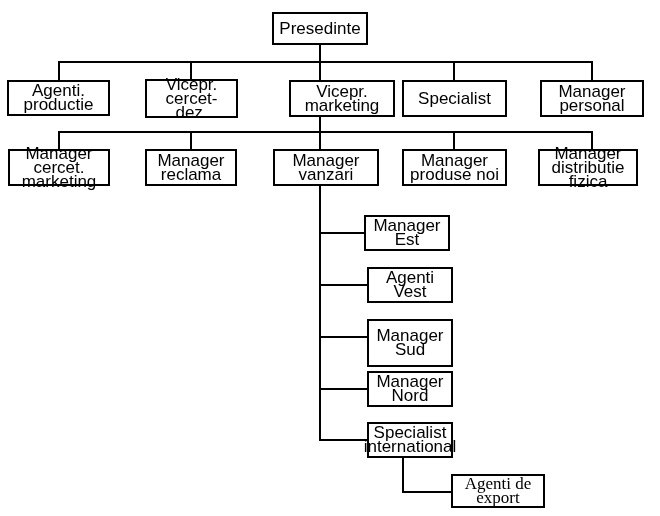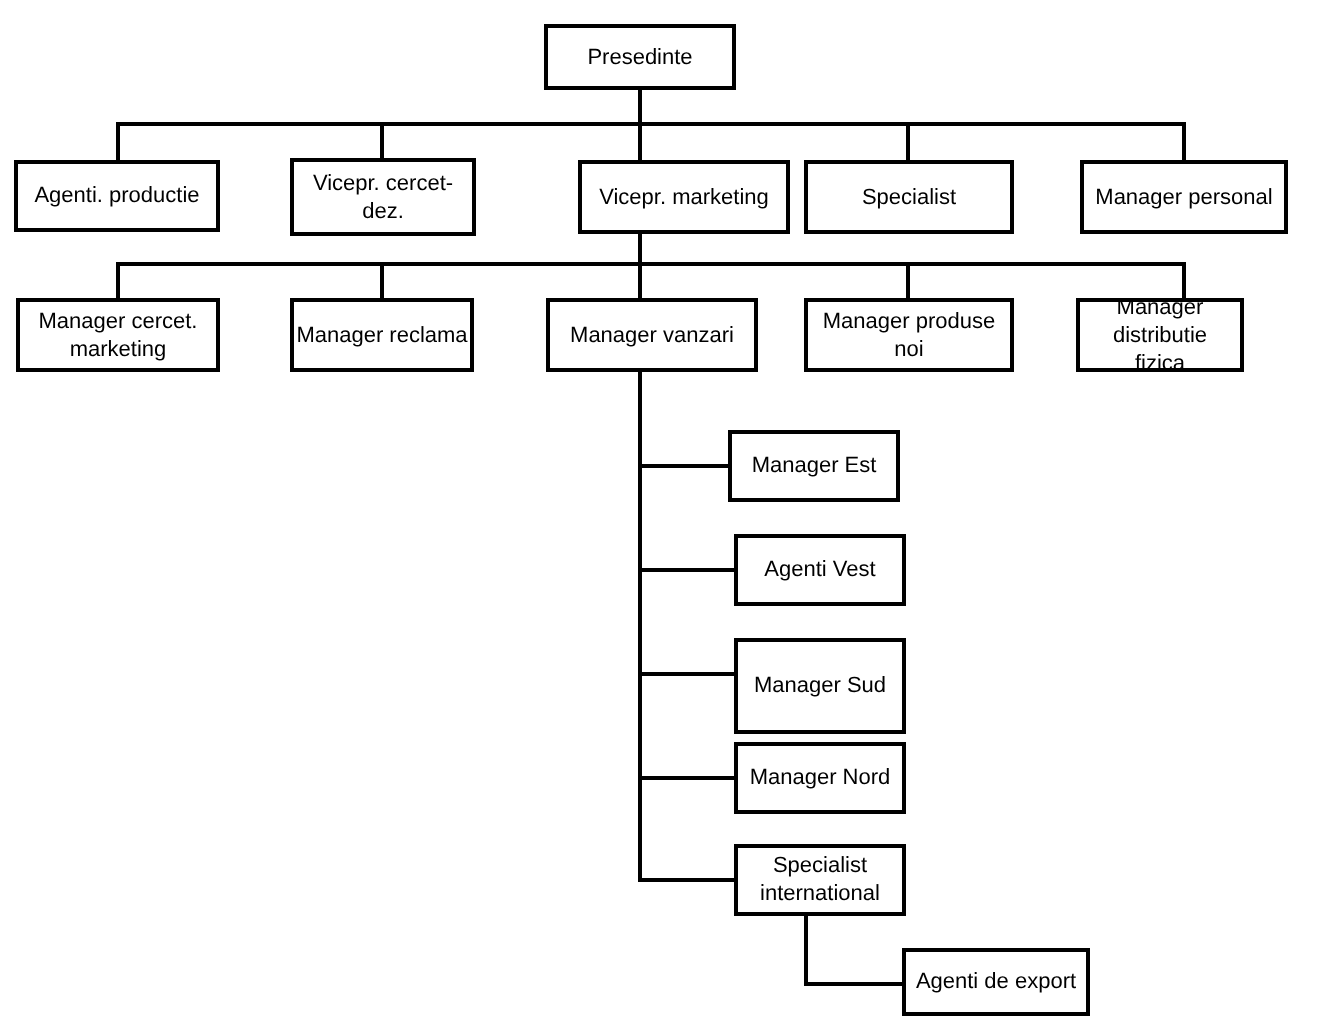--- a/index.html
+++ b/index.html
@@ -4,21 +4,21 @@
 <style>
   html,body{margin:0;padding:0;background:#ffffff;}
   .canvas{
     position:relative;width:660px;height:516px;background:#ffffff;
     font-family:"Liberation Sans",sans-serif;overflow:hidden;
   }
   .node{
     position:absolute;box-sizing:border-box;background:#ffffff;
     border:2px solid #000000;color:#000000;
     display:flex;align-items:center;justify-content:center;
-    text-align:center;font-size:11px;line-height:14px;
+    text-align:center;font-size:17px;line-height:14px;
     white-space:pre-line;padding:0 1px;
   }
   .line{position:absolute;background:#000000;}
 </style>
 </head>
 <body>
 
 <div class="canvas" id="chart">
     <div class="line" style="left: 319px; top: 45px; width: 2px; height: 17px;"></div>
     <div class="line" style="left: 58px; top: 61px; width: 535px; height: 2px;"></div>
@@ -47,22 +47,22 @@
     <div class="node" style="left: 145px; top: 79px; width: 93px; height: 39px;">Vicepr. cercet-
 dez.</div>
     <div class="node" style="left: 273px; top: 80px; width: 106px; height: 37px; margin-left: 16px;">Vicepr. marketing</div>
     <div class="node" style="left: 402px; top: 80px; width: 105px; height: 37px;">Specialist</div>
     <div class="node" style="left: 540px; top: 80px; width: 104px; height: 37px;">Manager personal</div>
     <div class="node" style="left: 8px; top: 149px; width: 102px; height: 37px;">Manager cercet.
 marketing</div>
     <div class="node" style="left: 145px; top: 149px; width: 92px; height: 37px;">Manager reclama</div>
     <div class="node" style="left: 273px; top: 149px; width: 106px; height: 37px;">Manager vanzari</div>
     <div class="node" style="left: 402px; top: 149px; width: 105px; height: 37px;">Manager produse noi</div>
-    <div class="node" style="left: 538px; top: 149px; width: 84px; height: 37px;">Manager distributie
+    <div class="node" style="left: 538px; top: 149px; width: 100px; height: 37px;">Manager distributie
 fizica</div>
     <div class="node" style="left: 364px; top: 215px; width: 86px; height: 36px;">Manager Est</div>
     <div class="node" style="left: 367px; top: 267px; width: 86px; height: 36px;">Agenti Vest</div>
     <div class="node" style="left: 367px; top: 319px; width: 86px; height: 48px;">Manager Sud</div>
     <div class="node" style="left: 367px; top: 371px; width: 86px; height: 36px;">Manager Nord</div>
     <div class="node" style="left: 367px; top: 422px; width: 86px; height: 36px;">Specialist
 international</div>
-    <div class="node" style="left: 451px; top: 474px; width: 94px; height: 34px;">Agenti de export</div>
+    <div class="node" style="left: 451px; top: 474px; width: 94px; height: 34px; font-family: Liberation Serif, serif;">Agenti de export</div>
   </div>
 
 </body></html>

